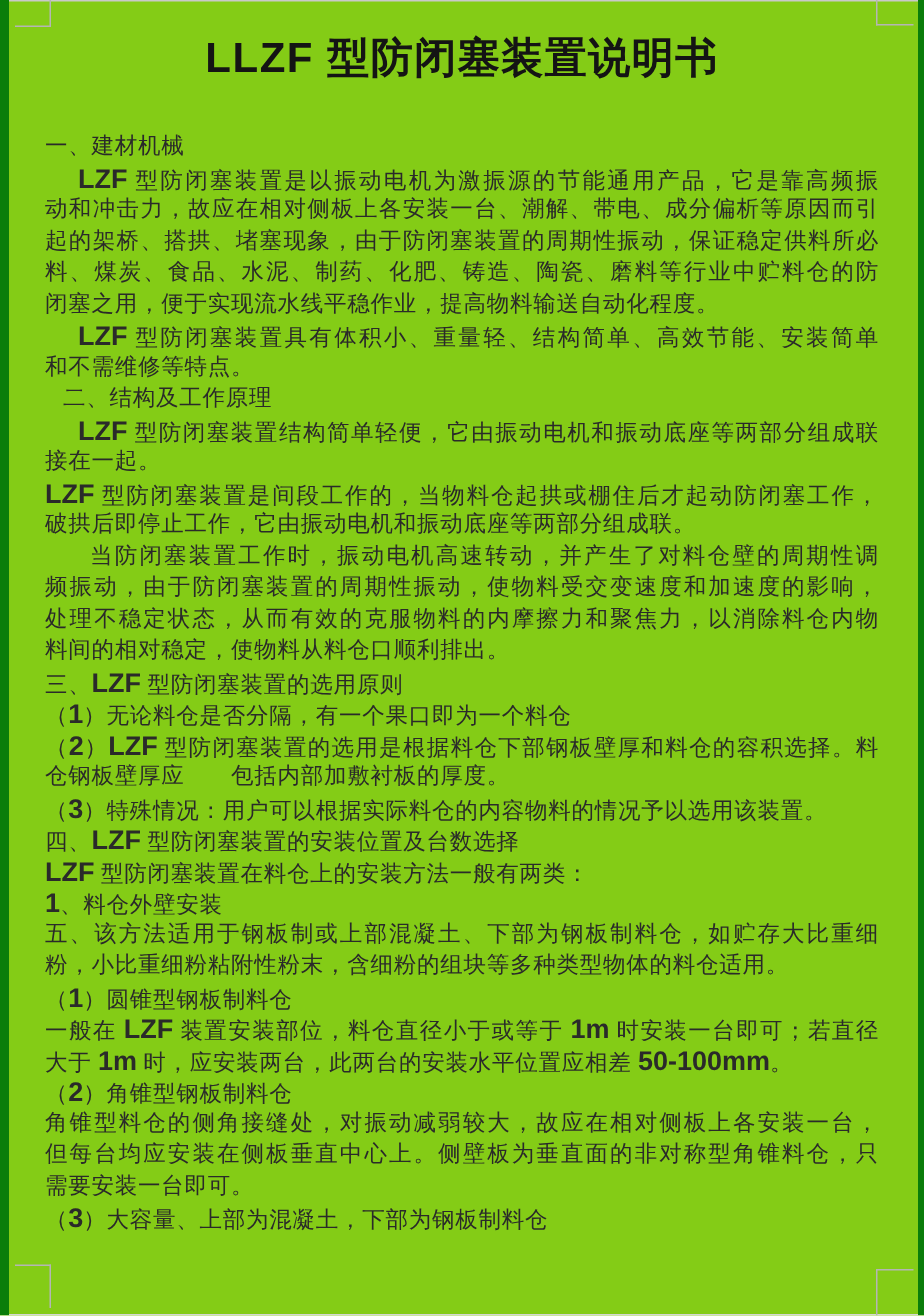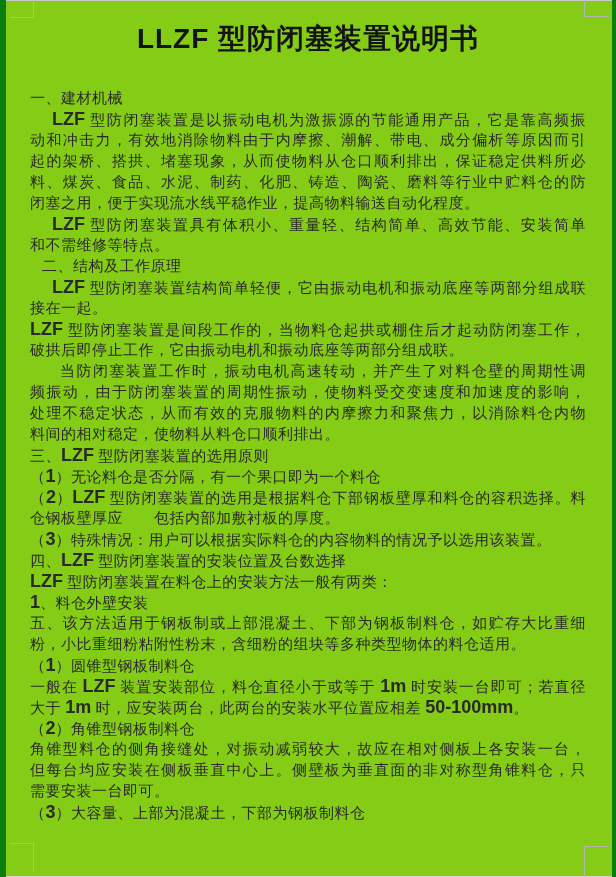--- a/index.html
+++ b/index.html
@@ -39,22 +39,22 @@
   <div class="crop crop-tl"></div>
   <div class="crop crop-tr"></div>
   <div class="crop crop-bl"></div>
   <div class="crop crop-br"></div>
 
   <h1 class="doc-title">LLZF 型防闭塞装置说明书</h1>
 
   <div class="doc-body">
       <div class="line" style="text-indent: 0px;">一、建材机械</div>
       <div class="line just" style="text-indent: 22px;"><span class="lat">LZF</span> 型防闭塞装置是以振动电机为激振源的节能通用产品，它是靠高频振</div>
-      <div class="line just" style="text-indent: 0px;">动和冲击力，有效地消除物料由于内摩擦、潮解、带电、成分偏析等原因而引</div>
-      <div class="line just" style="text-indent: 0px;">起的架桥、搭拱、堵塞现象，从而使物料从仓口顺利排出，保证稳定供料所必</div>
+      <div class="line just" style="text-indent: 0px;">动和冲击力，故应在相对侧板上各安装一台、潮解、带电、成分偏析等原因而引</div>
+      <div class="line just" style="text-indent: 0px;">起的架桥、搭拱、堵塞现象，由于防闭塞装置的周期性振动，保证稳定供料所必</div>
       <div class="line just" style="text-indent: 0px;">料、煤炭、食品、水泥、制药、化肥、铸造、陶瓷、磨料等行业中贮料仓的防</div>
       <div class="line" style="text-indent: 0px;">闭塞之用，便于实现流水线平稳作业，提高物料输送自动化程度。</div>
       <div class="line just" style="text-indent: 22px;"><span class="lat">LZF</span> 型防闭塞装置具有体积小、重量轻、结构简单、高效节能、安装简单</div>
       <div class="line" style="text-indent: 0px;">和不需维修等特点。</div>
       <div class="line" style="text-indent: 0px; margin-left: 12px;">二、结构及工作原理</div>
       <div class="line just" style="text-indent: 22px;"><span class="lat">LZF</span> 型防闭塞装置结构简单轻便，它由振动电机和振动底座等两部分组成联</div>
       <div class="line" style="text-indent: 0px;">接在一起。</div>
       <div class="line just" style="text-indent: 0px;"><span class="lat">LZF</span> 型防闭塞装置是间段工作的，当物料仓起拱或棚住后才起动防闭塞工作，</div>
       <div class="line" style="text-indent: 0px;">破拱后即停止工作，它由振动电机和振动底座等两部分组成联。</div>
       <div class="line just" style="text-indent: 30px;">当防闭塞装置工作时，振动电机高速转动，并产生了对料仓壁的周期性调</div>

